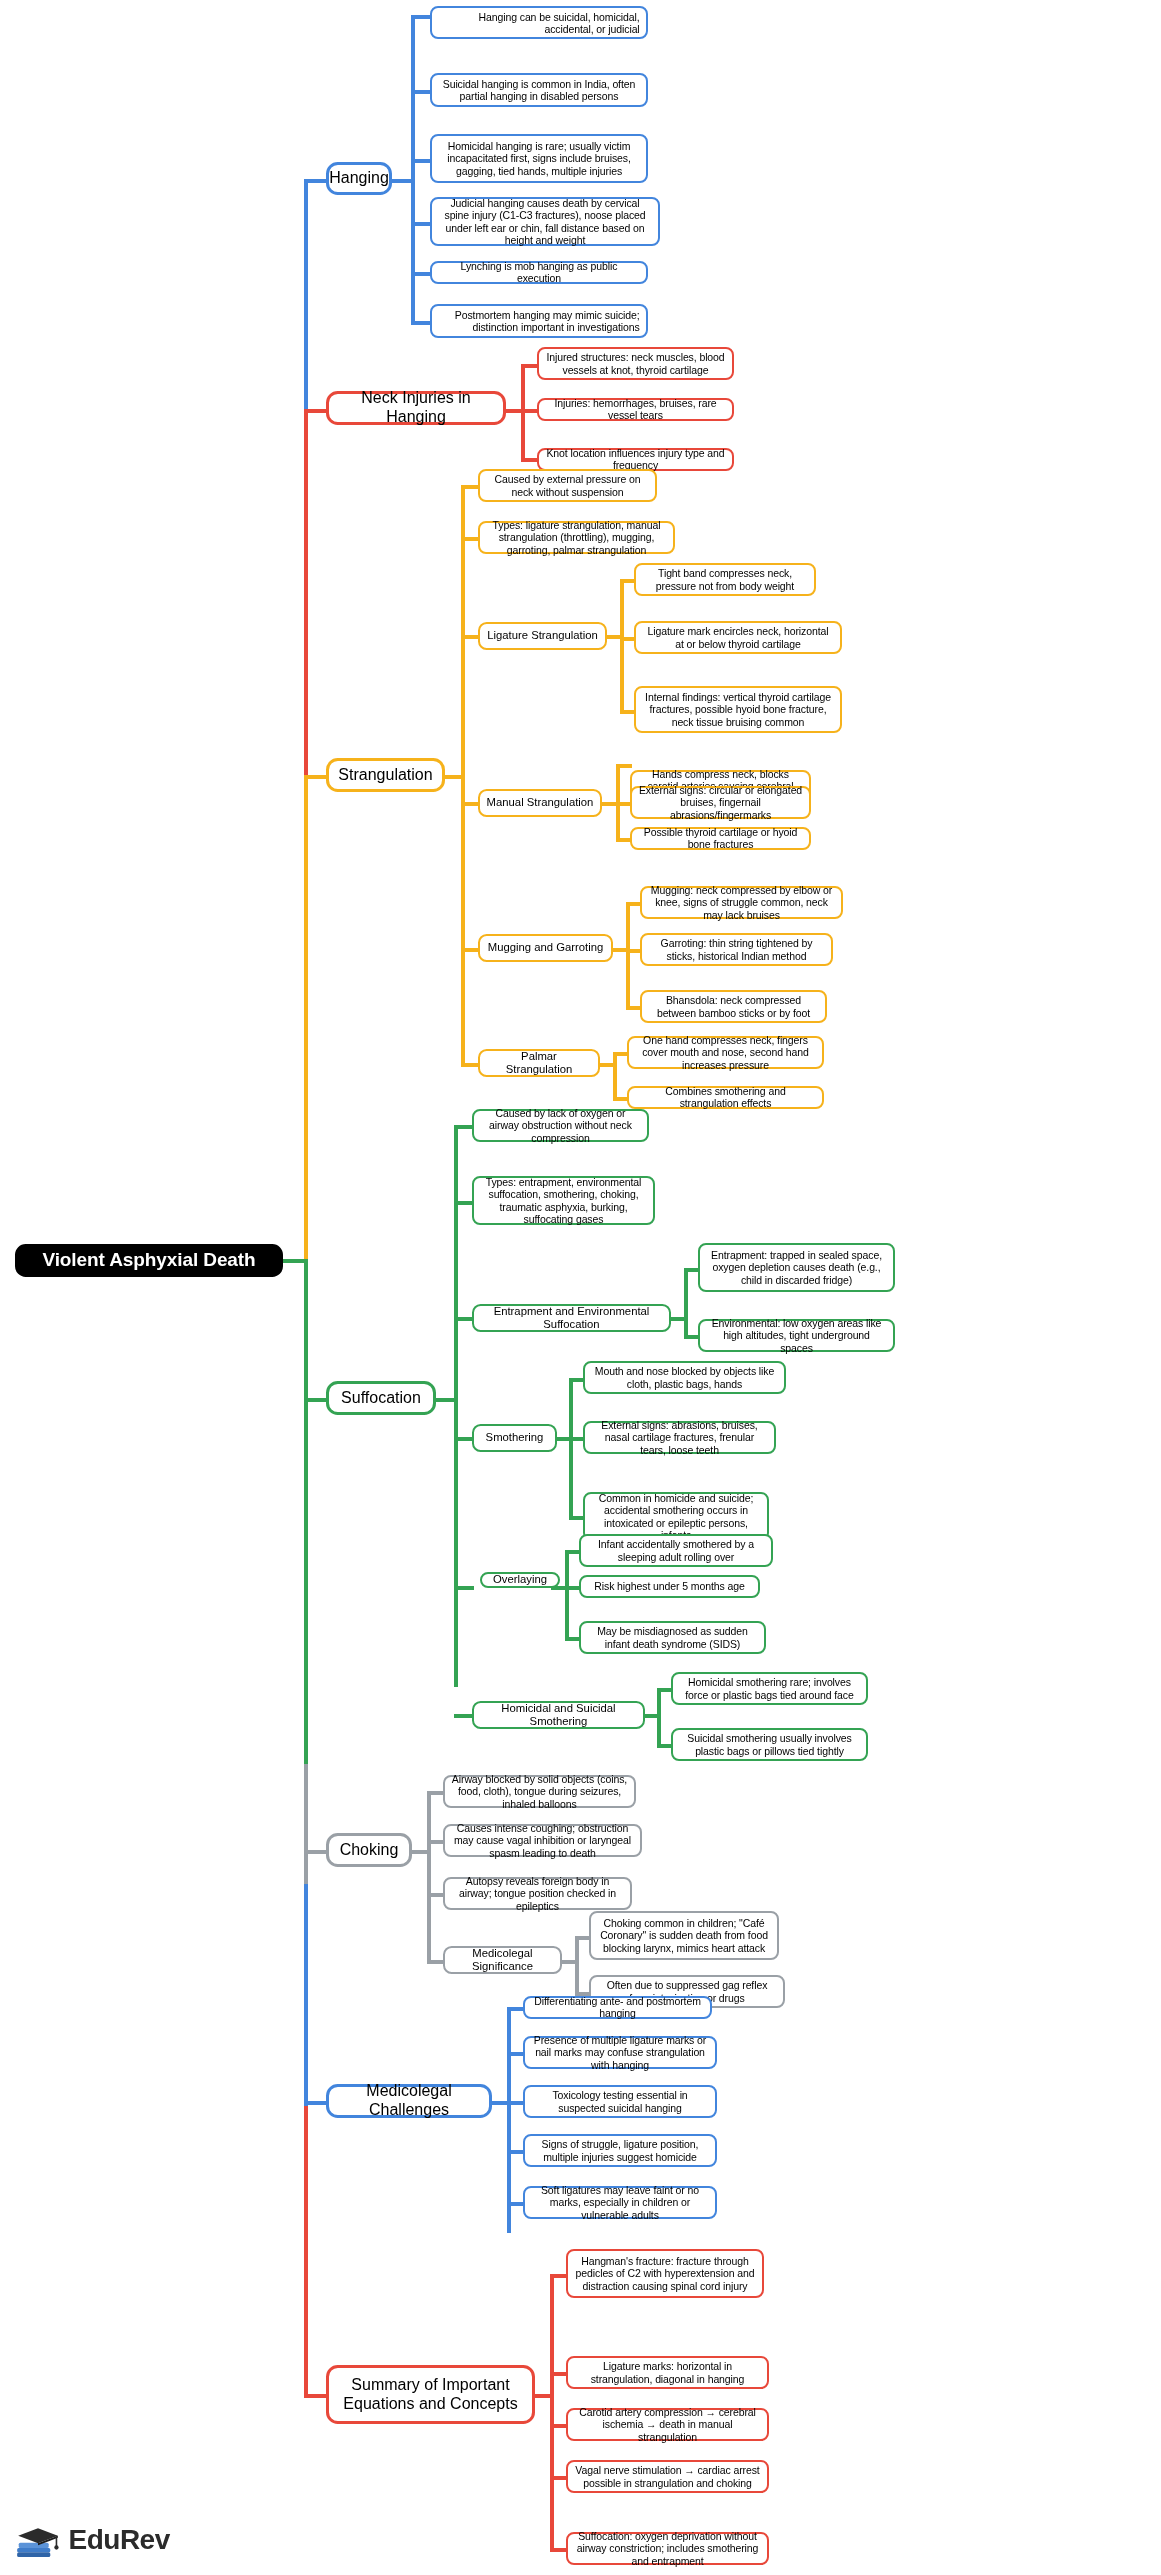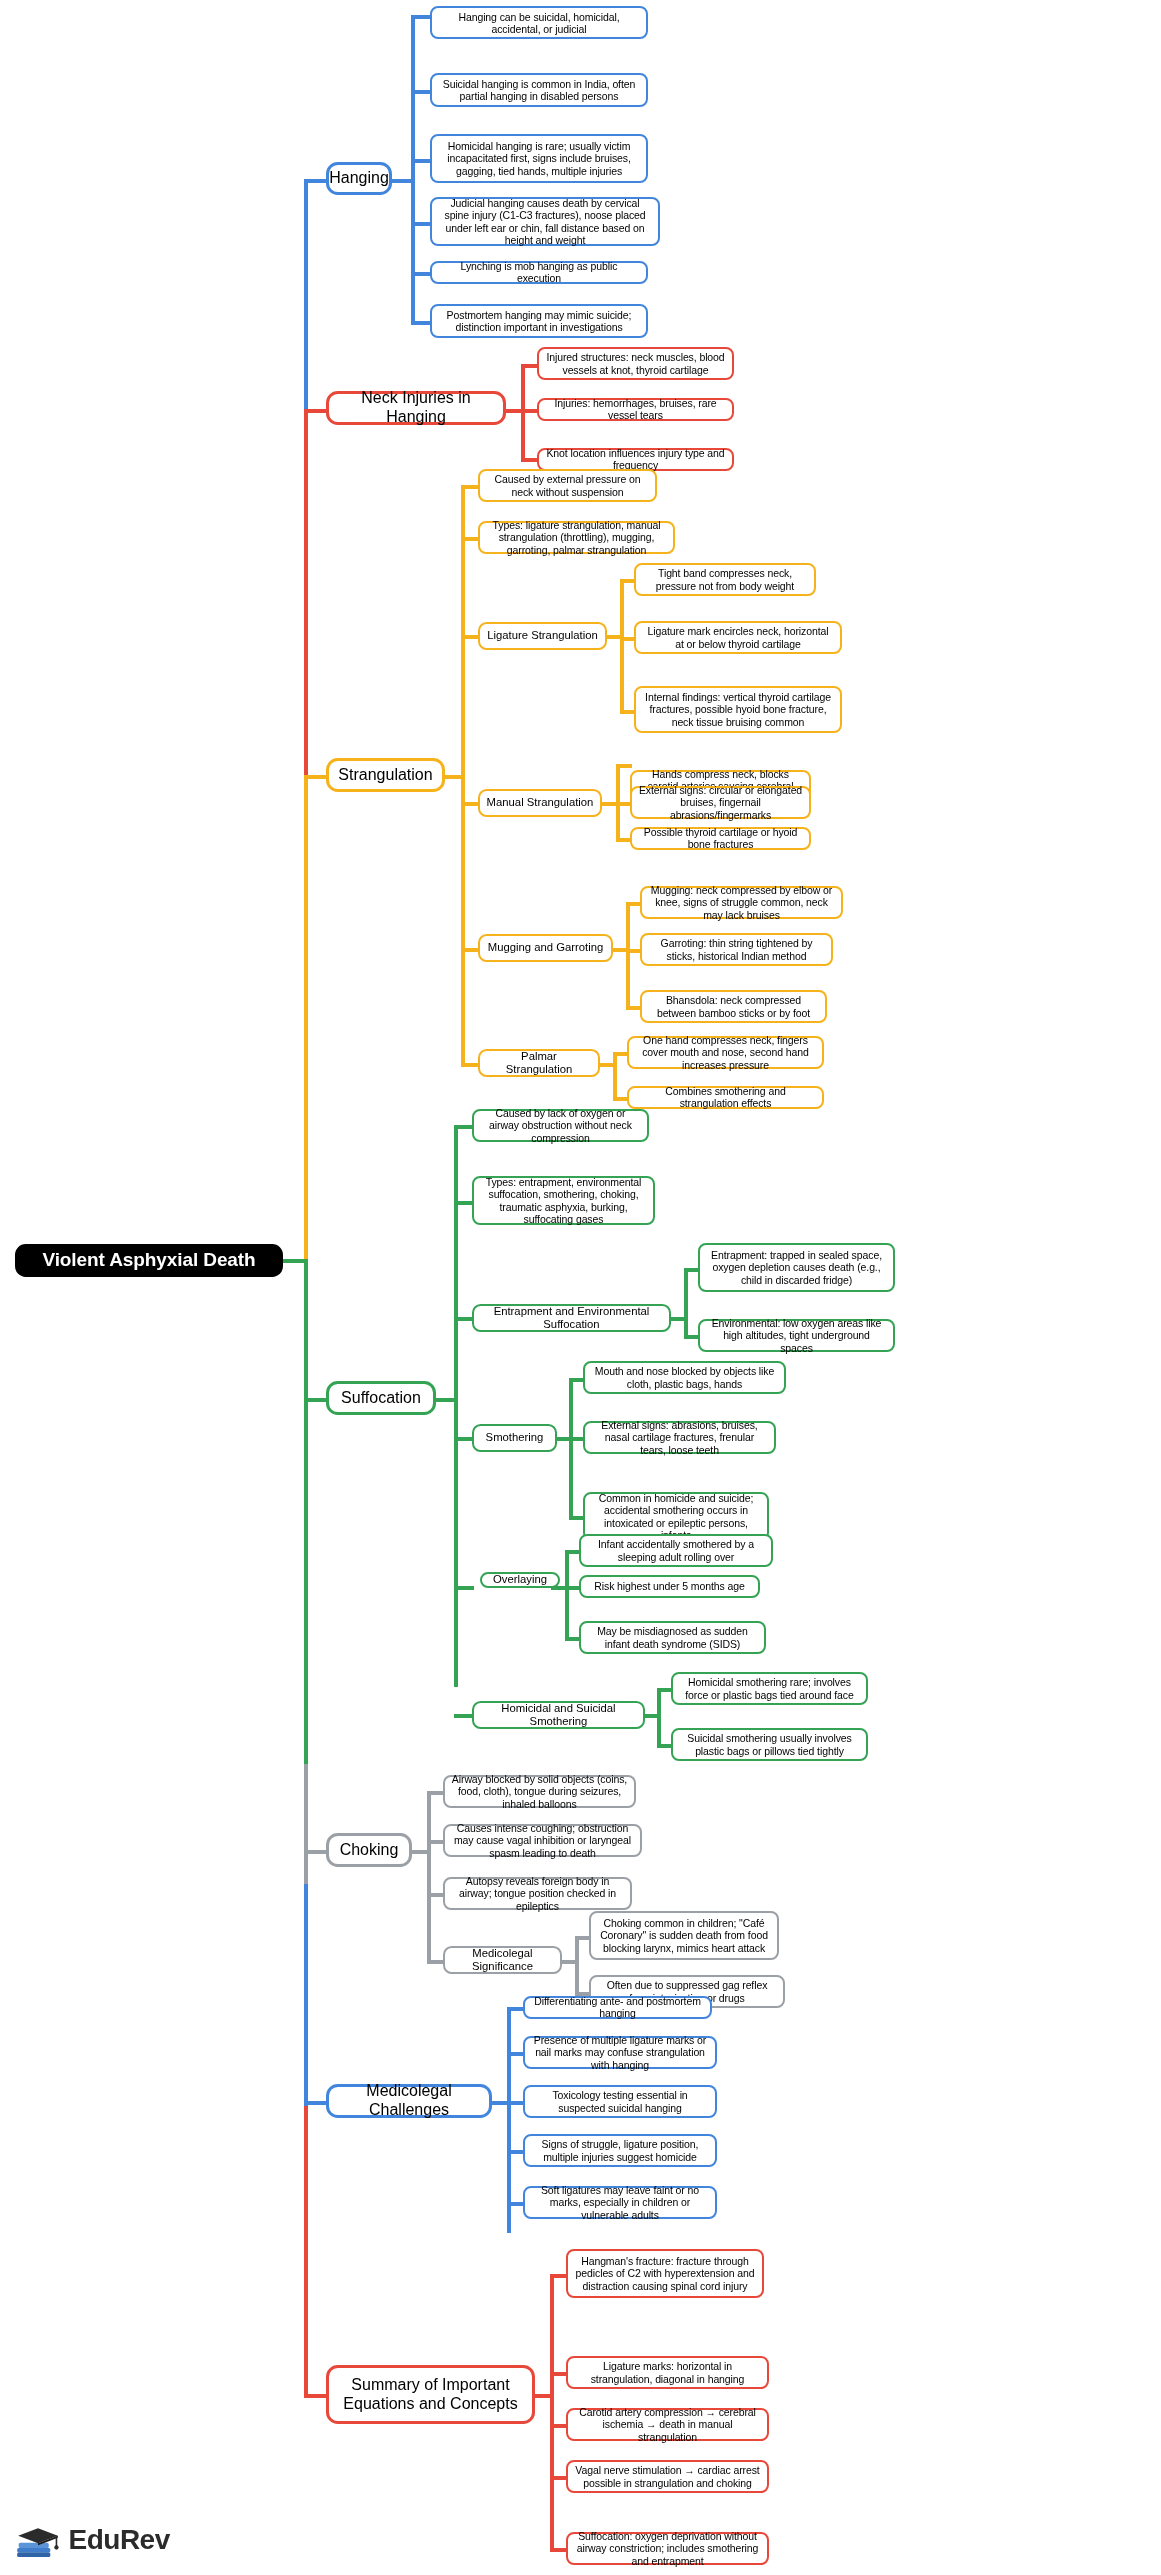--- a/index.html
+++ b/index.html
@@ -118,21 +118,21 @@
 
   <div class="line h bg-blue" style="left:304px; top:179px; width:23.6px;"></div>
   <div class="node lvl1 c-blue" style="left:326px; top:162px; width:66px; height:33px;">
     <span>Hanging</span>
   </div>
 
   <div class="line h bg-blue" style="left:391px; top:179px; width:21.4px;"></div>
   <div class="line v bg-blue" style="left:411px; top:15px; width:3.8px; height:306px;"></div>
 
   <div class="line h bg-blue" style="left:411px; top:15px; width:21.4px;"></div>
-  <div class="node leaf c-blue" style="left:430px; top:6.4px; width:218px; height:33px;">
+  <div class="node leaf c-blue" style="left:430px; top:6.4px; width:218px; height:33px;text-align:right;">
     <span>Hanging can be suicidal, homicidal, accidental, or judicial</span>
   </div>
 
   <div class="line h bg-blue" style="left:411px; top:90px; width:21.4px;"></div>
   <div class="node leaf c-blue" style="left:430px; top:73px; width:218px; height:34px;">
     <span>Suicidal hanging is common in India, often partial hanging in disabled persons</span>
   </div>
 
   <div class="line h bg-blue" style="left:411px; top:159px; width:21.4px;"></div>
   <div class="node leaf c-blue" style="left:430px; top:134px; width:218px; height:49px;">
@@ -143,21 +143,21 @@
   <div class="node leaf c-blue" style="left:430px; top:197px; width:230px; height:49px;">
     <span>Judicial hanging causes death by cervical spine injury (C1-C3 fractures), noose placed under left ear or chin, fall distance based on height and weight</span>
   </div>
 
   <div class="line h bg-blue" style="left:411px; top:272px; width:21.4px;"></div>
   <div class="node leaf c-blue" style="left:430px; top:261px; width:218px; height:22.5px;">
     <span>Lynching is mob hanging as public execution</span>
   </div>
 
   <div class="line h bg-blue" style="left:411px; top:321px; width:21.4px;"></div>
-  <div class="node leaf c-blue" style="left:430px; top:304px; width:218px; height:34px;">
+  <div class="node leaf c-blue" style="left:430px; top:304px; width:218px; height:34px;text-align:right;">
     <span>Postmortem hanging may mimic suicide; distinction important in investigations</span>
   </div>
 
   <div class="line h bg-red" style="left:304px; top:409px; width:23.6px;"></div>
   <div class="node lvl1 c-red" style="left:326px; top:391px; width:180px; height:34px;">
     <span>Neck Injuries in Hanging</span>
   </div>
   <div class="line h bg-red" style="left:505px; top:409px; width:18px;"></div>
   <div class="line v bg-red" style="left:521px; top:364px; width:3.8px; height:95px;"></div>
 

